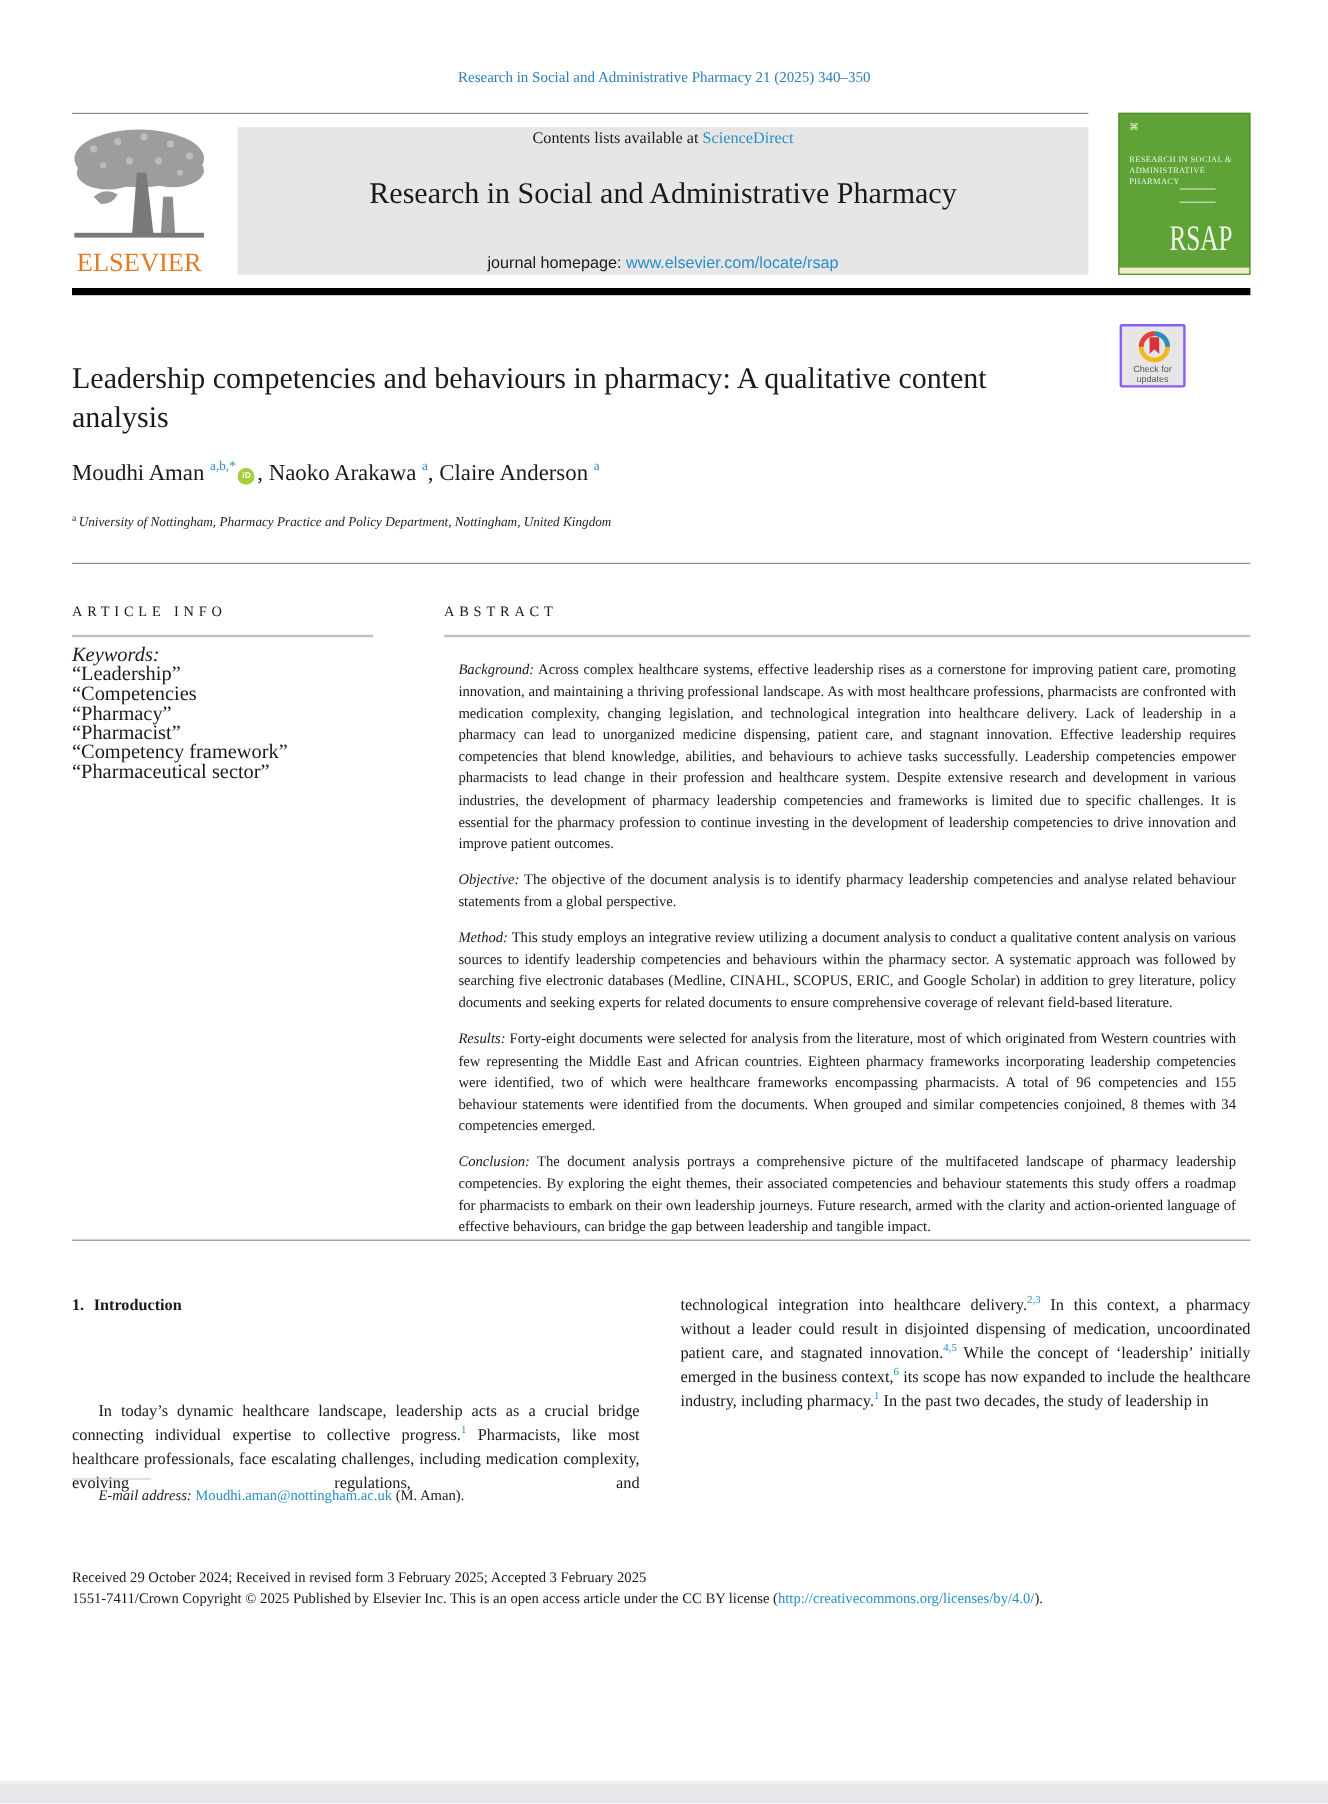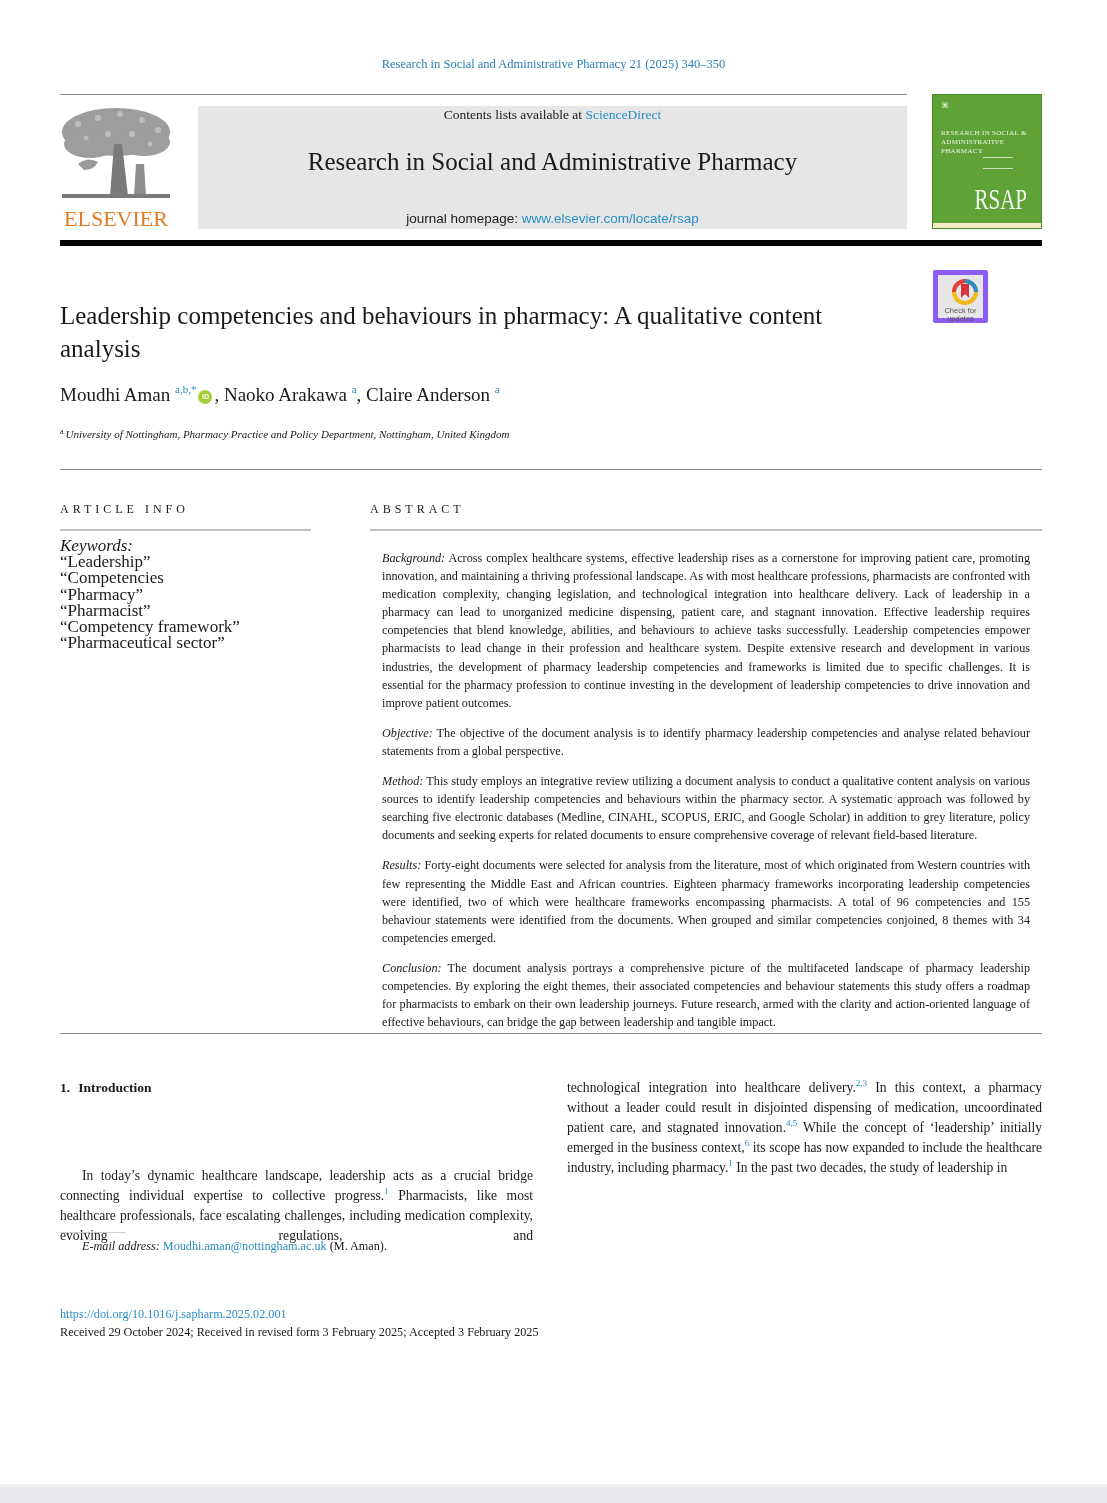--- a/index.html
+++ b/index.html
@@ -19,21 +19,21 @@
   .jtitle { top: 148px; left: 198px; width: 709px; text-align: center; font-size: 25px; color: #1a1a1a; }
   .homepage { top: 211px; left: 198px; width: 709px; text-align: center; font-size: 13.5px; font-family: "Liberation Sans", "DejaVu Sans", sans-serif; color: #1a1a1a; }
   .cover { top: 94px; left: 932px; width: 110px; height: 135px; background: #5fa336; border: 1px solid #4a8a2a; }
   .cover .c-top { position: absolute; left: 8px; top: 6px; font-size: 8px; color: #e9f2df; }
   .cover .c-name { position: absolute; left: 8px; top: 34px; width: 96px; font-size: 7px; line-height: 9px; color: #eef5e6; letter-spacing: 0.3px; }
   .cover .c-lines { position: absolute; left: 50px; top: 62px; width: 30px; height: 12px; border-top: 1px solid #cfe3bd; border-bottom: 1px solid #cfe3bd; }
   .cover .c-rsap { position: absolute; right: 14px; bottom: 12px; font-size: 30px; color: #f3f8ee; transform: scaleX(0.7); transform-origin: right bottom; }
   .cover .c-foot { position: absolute; left: 0; bottom: 0; width: 100%; height: 5px; background: #f2edc6; }
   .thickrule { top: 240px; left: 60px; width: 982px; height: 6px; background: #000; }
 
-  .cfu { top: 270px; left: 933px; width: 55px; height: 53px; background: #e6e6e6; border: 5px solid #8b5cf6; border-radius: 2px; }
+  .cfu { top: 270px; left: 933px; width: 55px; height: 53px; background: #e6e6e6; border: 2px solid #8b5cf6; border-radius: 2px; }
   .cfu svg { position: absolute; left: 13px; top: 3px; }
   .cfu-text { position: absolute; left: 0; top: 32px; width: 100%; text-align: center; font-family: "Liberation Sans", sans-serif; font-size: 7.5px; line-height: 8px; color: #555; }
 
   .art-title { top: 299px; left: 60px; width: 820px; font-size: 25px; line-height: 33px; color: #1a1a1a; }
   .authors { top: 383px; left: 60px; font-size: 19px; color: #1a1a1a; white-space: nowrap; }
   .authors sup { font-size: 11px; color: #2a8ec4; vertical-align: 8px; }
   .orcid { display: inline-block; width: 14px; height: 14px; border-radius: 50%; background: #a6ce39; color: #fff; font-family: "Liberation Sans", sans-serif; font-size: 7px; line-height: 14px; text-align: center; vertical-align: 2px; margin: 0 2px 0 2px; font-weight: bold; }
   .affils { top: 424px; left: 60px; font-size: 11px; line-height: 16px; font-style: italic; color: #1a1a1a; }
   .affils sup { font-style: normal; font-size: 8px; vertical-align: 4px; margin-right: 2px; }
   .rule1 { top: 469px; left: 60px; width: 982px; height: 1px; background: #8a8a8a; }
@@ -186,17 +186,17 @@
 <div class="abs col-right">
   <p><span>technological integration into healthcare delivery.</span><sup>2,3</sup><span> In this context, a pharmacy without a leader could result in disjointed dispensing of medication, uncoordinated patient care, and stagnated innovation.</span><sup>4,5</sup><span> While the concept of ‘leadership’ initially emerged in the business context,</span><sup>6</sup><span> its scope has now expanded to include the healthcare industry, including pharmacy.</span><sup>1</sup><span> In the past two decades, the study of leadership in</span></p>
 </div>
 
 <div class="abs fn-rule"></div>
 <div class="abs footnote">
   <div class="fn-indent"><em>E-mail address:</em> <span class="link">Moudhi.aman@nottingham.ac.uk</span><span> (M. Aman).</span></div>
 </div>
 
 <div class="abs pubinfo">
-  <div class="link">https://doi.org/10.1016/j.sapharm.2025.02.001</div>
   <div>Received 29 October 2024; Received in revised form 3 February 2025; Accepted 3 February 2025</div>
+  <div><span>1551-7411/Crown Copyright © 2025 Published by Elsevier Inc.  This is an open access article under the CC BY license (</span><span class="link">http://creativecommons.org/licenses/by/4.0/</span><span>).</span></div>
 </div>
 
 <div class="abs bottom-bar"></div>
 
 </body></html>

